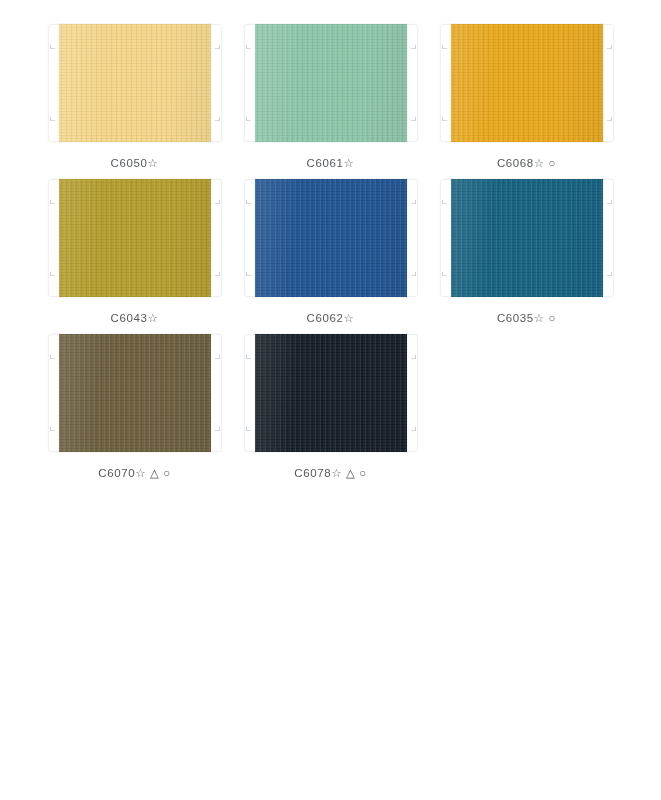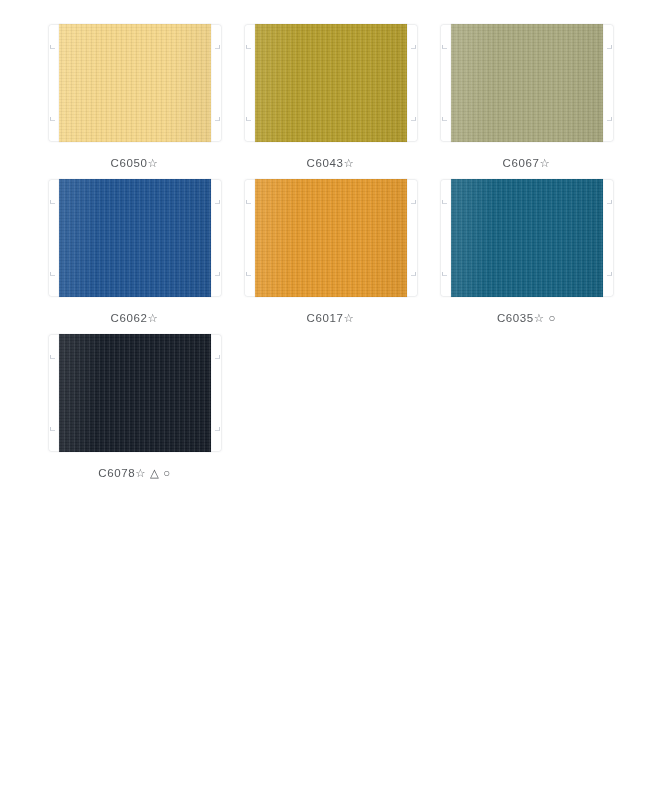--- a/index.html
+++ b/index.html
@@ -172,64 +172,74 @@
             <div class="fabric" style="background-color: rgb(245, 215, 138);"></div>
           </div>
         </div>
         <div class="swatch-label">C6050☆</div>
       </div>
       <div class="swatch-cell">
         <div class="sample-mount">
           <div class="sample-frame">
             <div class="mount-strip left"></div>
             <div class="mount-strip right"></div>
+            <div class="fabric" style="background-color: rgb(140, 198, 169);"></div>
+          </div>
+        </div>
+        <div class="swatch-label">C6061☆</div>
+      </div>
+      <div class="swatch-cell">
+        <div class="sample-mount">
+          <div class="sample-frame">
+            <div class="mount-strip left"></div>
+            <div class="mount-strip right"></div>
+            <div class="fabric" style="background-color: rgb(232, 167, 28);"></div>
+          </div>
+        </div>
+        <div class="swatch-label">C6068☆ ○</div>
+      </div>
+      <div class="swatch-cell">
+        <div class="sample-mount">
+          <div class="sample-frame">
+            <div class="mount-strip left"></div>
+            <div class="mount-strip right"></div>
             <div class="fabric" style="background-color: rgb(179, 156, 43);"></div>
           </div>
         </div>
         <div class="swatch-label">C6043☆</div>
       </div>
       <div class="swatch-cell">
         <div class="sample-mount">
           <div class="sample-frame">
             <div class="mount-strip left"></div>
             <div class="mount-strip right"></div>
-            <div class="fabric" style="background-color: rgb(168, 168, 126);"></div>
-          </div>
-        </div>
-        <div class="swatch-label">C6067☆</div>
-      </div>
-      <div class="swatch-cell">
-        <div class="sample-mount">
-          <div class="sample-frame">
-            <div class="mount-strip left"></div>
-            <div class="mount-strip right"></div>
             <div class="fabric" style="background-color: rgb(31, 83, 145);"></div>
           </div>
         </div>
         <div class="swatch-label">C6062☆</div>
       </div>
       <div class="swatch-cell">
         <div class="sample-mount">
           <div class="sample-frame">
             <div class="mount-strip left"></div>
             <div class="mount-strip right"></div>
-            <div class="fabric" style="background-color: rgb(226, 152, 44);"></div>
-          </div>
-        </div>
-        <div class="swatch-label">C6017☆</div>
-      </div>
-      <div class="swatch-cell">
-        <div class="sample-mount">
-          <div class="sample-frame">
-            <div class="mount-strip left"></div>
-            <div class="mount-strip right"></div>
             <div class="fabric" style="background-color: rgb(20, 96, 127);"></div>
           </div>
         </div>
         <div class="swatch-label">C6035☆ ○</div>
+      </div>
+      <div class="swatch-cell">
+        <div class="sample-mount">
+          <div class="sample-frame">
+            <div class="mount-strip left"></div>
+            <div class="mount-strip right"></div>
+            <div class="fabric" style="background-color: rgb(107, 94, 61);"></div>
+          </div>
+        </div>
+        <div class="swatch-label">C6070☆ △ ○</div>
       </div>
       <div class="swatch-cell">
         <div class="sample-mount">
           <div class="sample-frame">
             <div class="mount-strip left"></div>
             <div class="mount-strip right"></div>
             <div class="fabric" style="background-color: rgb(21, 28, 38);"></div>
           </div>
         </div>
         <div class="swatch-label">C6078☆ △ ○</div>

